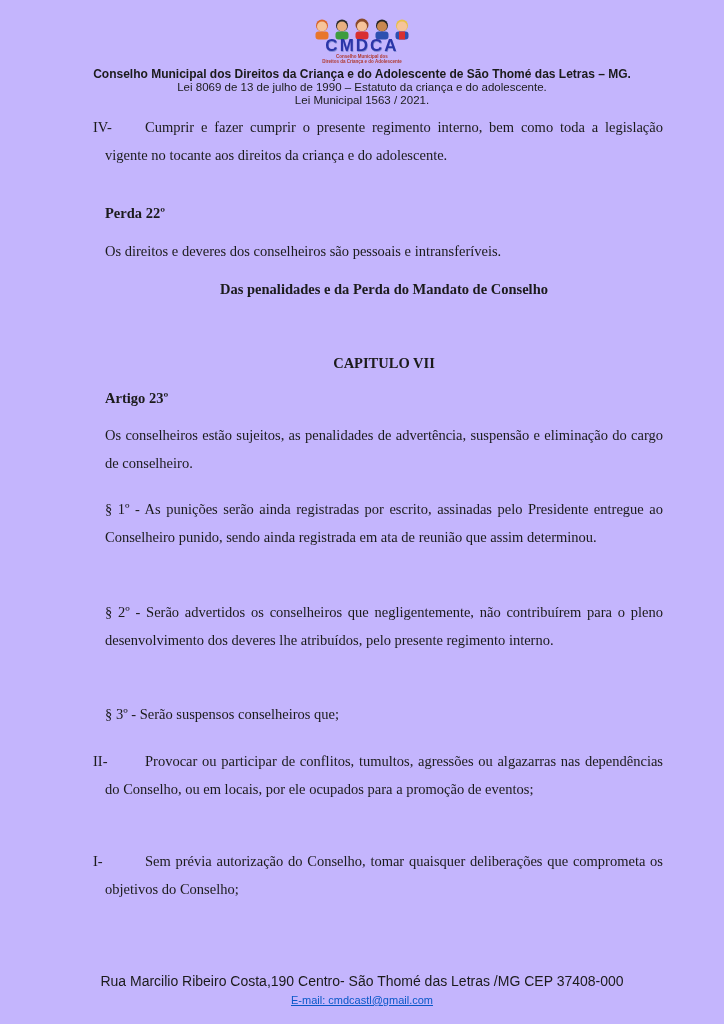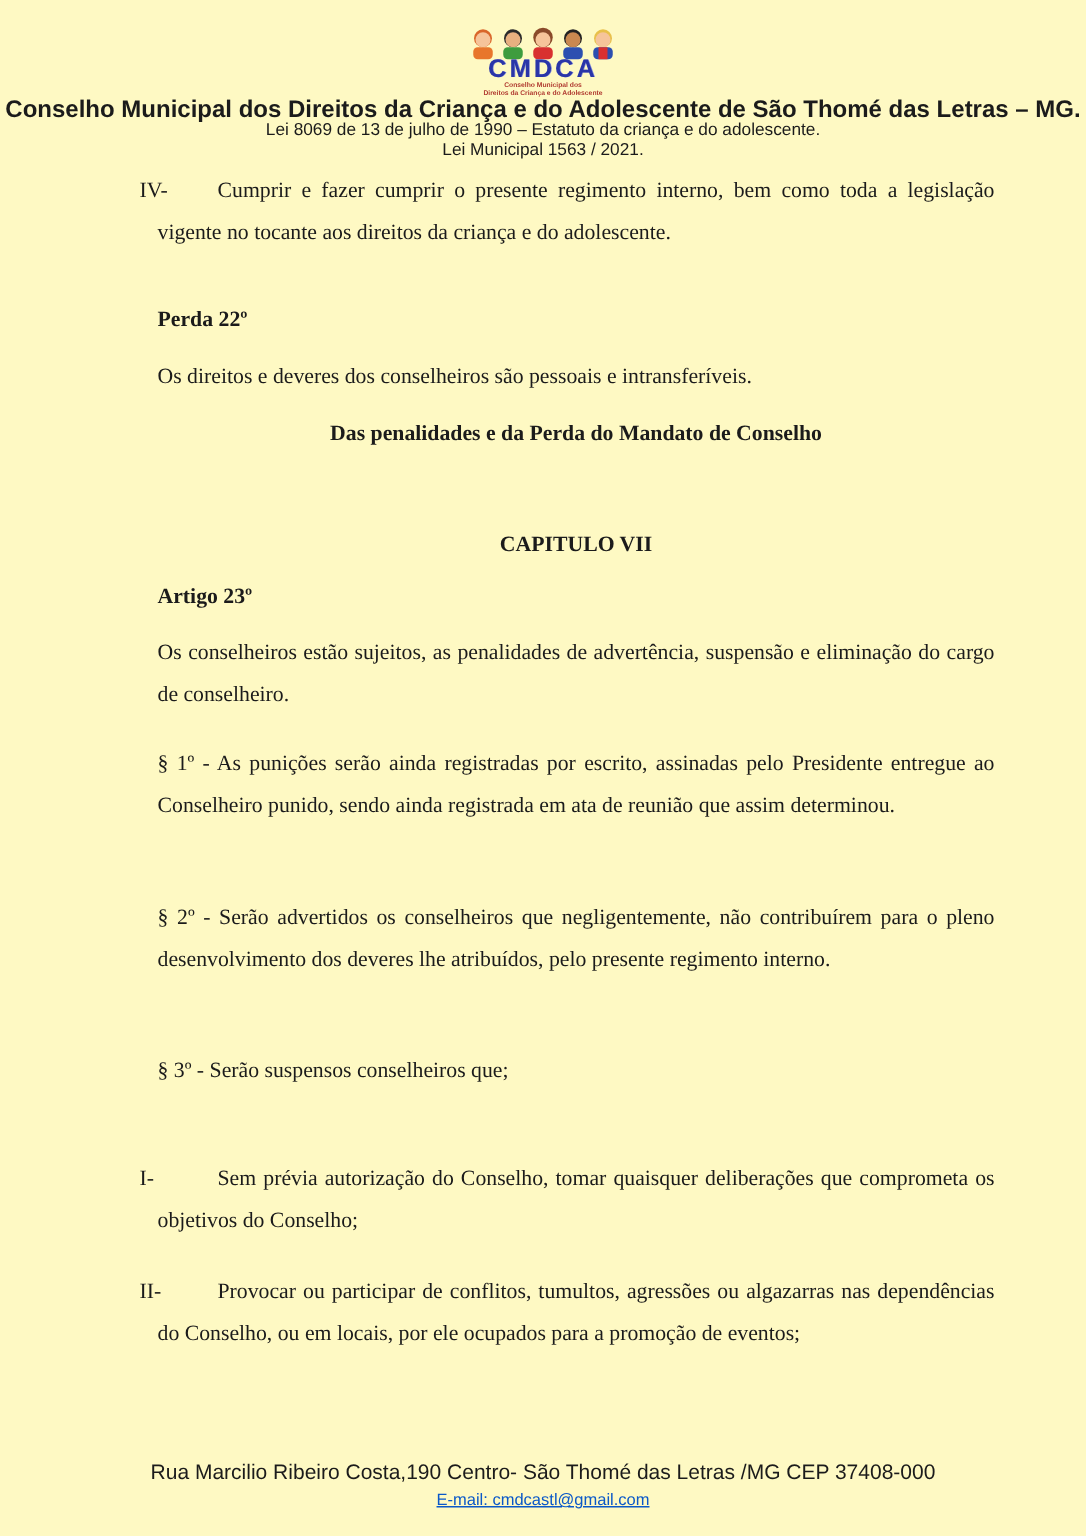--- a/index.html
+++ b/index.html
@@ -2,21 +2,21 @@
 <html lang="pt"><head>
 <meta charset="utf-8">
 <style>
   * { margin: 0; padding: 0; box-sizing: border-box; }
   html, body { background: #ffffff; }
   .page {
     position: relative;
     width: 724px;
     height: 1024px;
     margin: 0 auto;
-    background: #fef9c3;
+    background: #c4b5fd;
     overflow: hidden;
     font-family: "Liberation Serif", serif;
     color: #1b1b1b;
   }
 
   
   .doc-header { padding-top: 18px; text-align: center; }
   .logo { width: 120px; margin: 0 auto; line-height: 1; }
   .logo-kids { display: block; margin: 0 auto; }
   .logo-acronym {
@@ -31,21 +31,21 @@
   .logo-sub {
     font-family: "Liberation Sans", sans-serif;
     font-weight: bold;
     font-size: 4.5px;
     line-height: 5px;
     color: #b03a30;
   }
   .hdr-line1 {
     font-family: "Liberation Sans", sans-serif;
     font-weight: bold;
-    font-size: 16px;
+    font-size: 12px;
     line-height: 14px;
     margin-top: 3px;
   }
   .hdr-line2, .hdr-line3 {
     font-family: "Liberation Sans", sans-serif;
     font-size: 11.5px;
     line-height: 13px;
   }
 
   
@@ -131,23 +131,23 @@
     <p class="bold" style="margin-top:7px">Artigo 23º</p>
 
     <p class="just" style="margin-top:9px">Os conselheiros estão sujeitos, as penalidades de advertência, suspensão e eliminação do cargo de conselheiro.</p>
 
     <p class="just" style="margin-top:18px">§ 1º - As punições serão ainda registradas por escrito, assinadas pelo Presidente entregue ao Conselheiro punido, sendo ainda registrada em ata de reunião que assim determinou.</p>
 
     <p class="just" style="margin-top:47px">§ 2º - Serão advertidos os conselheiros que negligentemente, não contribuírem para o pleno desenvolvimento dos deveres lhe atribuídos, pelo presente regimento interno.</p>
 
     <p class="just" style="margin-top:46px">§ 3º - Serão suspensos conselheiros que;</p>
 
+    <p class="li just" style="margin-top:19px"><span class="marker">II-</span><span>Provocar ou participar de conflitos, tumultos, agressões ou algazarras nas dependências do Conselho, ou em locais, por ele ocupados para a promoção de eventos;</span></p>
+
     <p class="li just" style="margin-top:44px"><span class="marker">I-</span><span>Sem prévia autorização do Conselho, tomar quaisquer deliberações que comprometa os objetivos do Conselho;</span></p>
-
-    <p class="li just" style="margin-top:19px"><span class="marker">II-</span><span>Provocar ou participar de conflitos, tumultos, agressões ou algazarras nas dependências do Conselho, ou em locais, por ele ocupados para a promoção de eventos;</span></p>
 
   </main>
 
   <footer class="doc-footer">
     <div class="address">Rua Marcilio Ribeiro Costa,190 Centro- São Thomé das Letras /MG  CEP 37408-000</div>
     <a class="email-link">E-mail: cmdcastl@gmail.com</a>
   </footer>
 
 </div>
 

